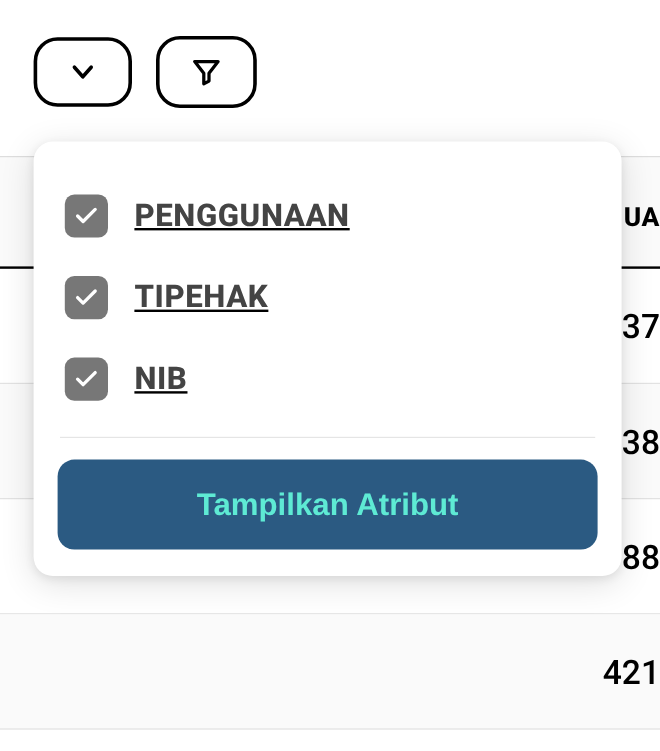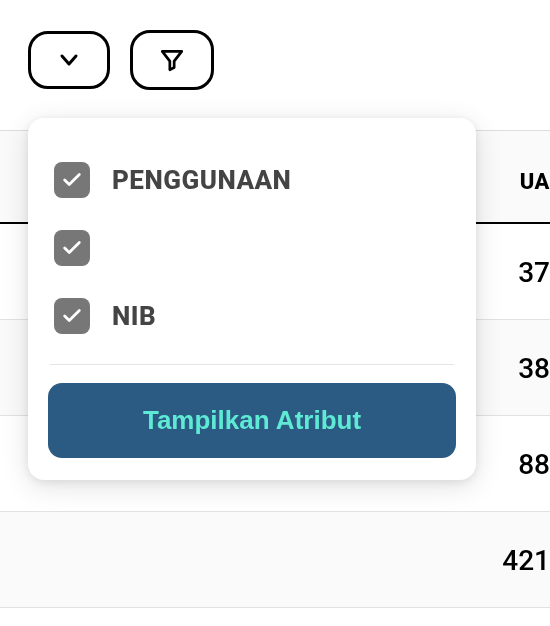--- a/index.html
+++ b/index.html
@@ -62,26 +62,27 @@
     font-size: 28px;
     font-weight: 500;
     color: #000;
   }
   
   
   .dropdown {
     position: absolute;
     top: 118px;
     left: 28px;
-    width: 448px;
+    width: 490px;
     background: #fff;
     border-radius: 16px;
     box-shadow: 0 6px 28px rgba(0,0,0,0.12), 0 2px 8px rgba(0,0,0,0.08);
     z-index: 10;
     padding: 28px 20px 22px 20px;
+    text-decoration: underline;
   }
   .opt {
     display: flex;
     align-items: center;
     gap: 22px;
     padding: 16px 6px;
     cursor: pointer;
   }
   .cb {
     width: 36px; height: 36px;
@@ -157,20 +158,21 @@
         </svg>
     </span>
     <span class="opt-label">PENGGUNAAN</span>
   </div>
   <div class="opt">
     <span class="cb">
       <svg width="22" height="22" viewBox="0 0 24 24" fill="none">
           <path d="M4 12l5 5L20 6" stroke="#fff" stroke-width="3" stroke-linecap="round" stroke-linejoin="round"></path>
         </svg>
     </span>
+    <span class="opt-label">TIPEHAK</span>
   </div>
   <div class="opt">
     <span class="cb">
       <svg width="22" height="22" viewBox="0 0 24 24" fill="none">
           <path d="M4 12l5 5L20 6" stroke="#fff" stroke-width="3" stroke-linecap="round" stroke-linejoin="round"></path>
         </svg>
     </span>
     <span class="opt-label">NIB</span>
   </div>
   <div class="divider"></div>

